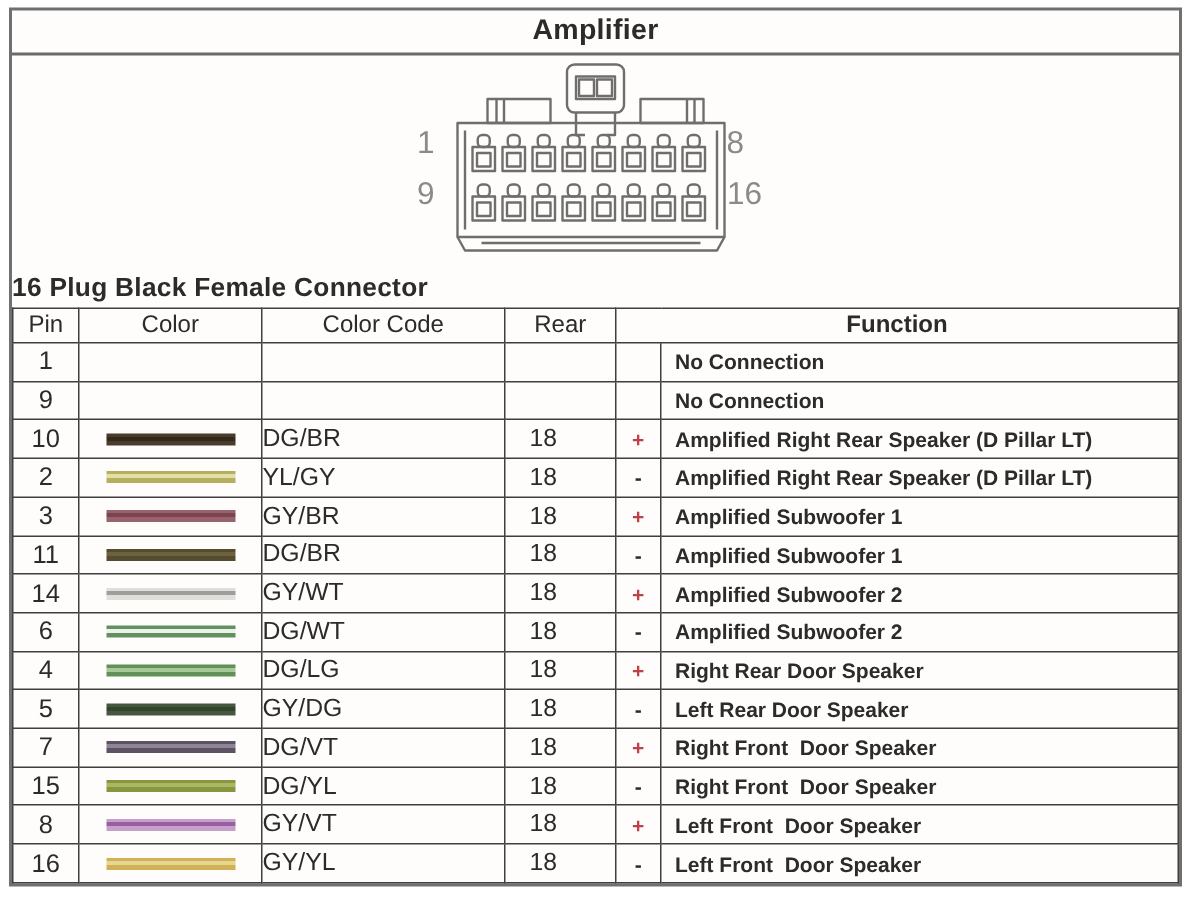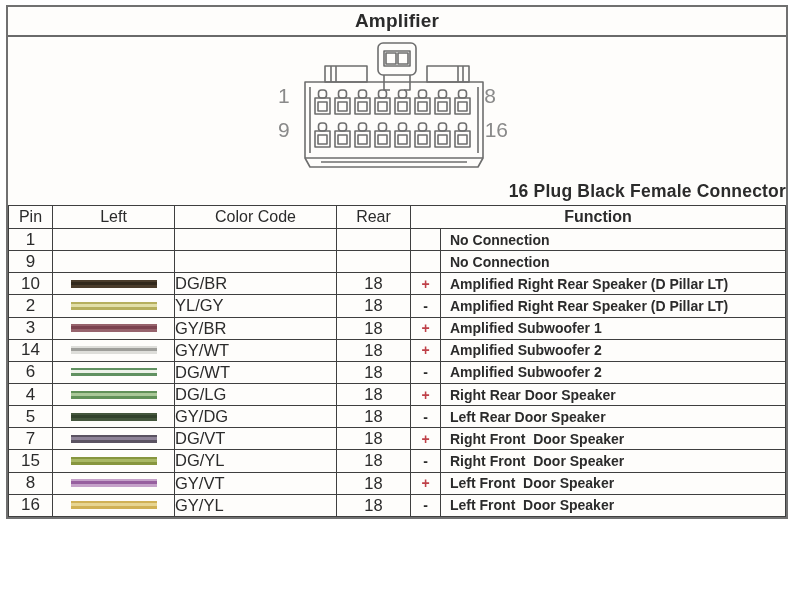--- a/index.html
+++ b/index.html
@@ -7,58 +7,58 @@
     --minus-color:#2b2b2b;
     --grid-color:#3f3f3f;
   }
   html,body{margin:0;padding:0;}
   body{
     width:800px;height:600px;position:relative;overflow:hidden;
     background:#ffffff;color:#2b2b2b;
     font-family:"Liberation Sans", sans-serif;
   }
   .frame{
-    position:absolute;left:6px;top:5px;width:782px;height:514px;
+    position:absolute;left:6px;top:5px;width:782px;height:586px;
     border:2px solid #707070;background:#fefdfb;box-sizing:border-box;
   }
   .title-band{
     height:28px;border-bottom:2px solid #6a6a6a;
     display:flex;align-items:center;justify-content:center;
     font-weight:bold;font-size:19px;letter-spacing:0.2px;
   }
   .connector-area{position:relative;height:144px;}
   .connector-wrap{position:relative;width:250px;height:144px;margin:0 auto;}
   .connector-svg{position:absolute;left:27px;top:3px;}
   .pin-label{
     position:absolute;font-size:21px;color:#8a8a8a;line-height:1;
     font-weight:normal;
   }
   .pl-tl{left:6px;top:48px;}
   .pl-tr{right:26px;top:48px;}
   .pl-bl{left:6px;top:82px;}
   .pl-br{right:14px;top:82px;}
   .subtitle{
-    height:24px;text-align:right;font-weight:bold;font-size:17.5px;
+    height:24px;text-align:left;font-weight:bold;font-size:17.5px;
     letter-spacing:0.2px;
   }
   .table-wrap{position:absolute;left:0;right:0;top:198px;bottom:0;}
   table{
     width:100%;height:100%;border-collapse:collapse;table-layout:fixed;
   }
   th,td{
     border:1.5px solid var(--grid-color);
     padding:0;overflow:hidden;box-sizing:border-box;
   }
   th{font-weight:normal;font-size:16px;height:23px;}
   th.h-func{font-weight:bold;}
   td.c-pin{text-align:center;font-size:17px;}
   td.c-color{text-align:center;}
   .swatch{width:86px;height:8px;margin:0 auto;}
   td.c-code{font-size:16.5px;}
-  td.c-gauge{text-align:center;font-size:16.5px;}
+  td.c-gauge{font-size:16.5px;padding-left:16px;}
   td.c-pol{text-align:center;font-weight:bold;font-size:14px;}
   td.pol-plus{color:var(--plus-color);}
   td.pol-minus{color:var(--minus-color);}
   td.c-func{
     font-weight:bold;font-size:14px;padding-left:9px;
     white-space:pre;text-align:left;
   }
 </style>
 </head>
 <body>
@@ -157,21 +157,21 @@
         <col style="width:44px">
           <col style="width:122px">
           <col style="width:162px">
         <col style="width:74px">
           <col style="width:30px">
           <col>
       </colgroup>
       <thead>
         <tr>
           <th>Pin</th>
-          <th>Left</th>
+          <th>Color</th>
           <th>Color Code</th>
           <th>Rear</th>
           <th class="h-func" colspan="2">Function</th>
         </tr>
       </thead>
       <tbody>
           <tr>
             <td class="c-pin">1</td>
             <td class="c-color"></td>
             <td class="c-code"></td>
@@ -211,20 +211,30 @@
             <td class="c-pin">3</td>
             <td class="c-color">
               <div class="swatch" style="background: linear-gradient(rgb(151, 99, 108) 0%, rgb(151, 99, 108) 28%, rgb(124, 67, 80) 28%, rgb(124, 67, 80) 62%, rgb(151, 99, 108) 62%, rgb(151, 99, 108) 100%);"></div>
             </td>
             <td class="c-code">GY/BR</td>
             <td class="c-gauge">18</td>
             <td class="c-pol pol-plus">+</td>
             <td class="c-func">Amplified Subwoofer 1</td>
           </tr>
           <tr>
+            <td class="c-pin">11</td>
+            <td class="c-color">
+              <div class="swatch" style="background: linear-gradient(rgb(85, 75, 47) 0%, rgb(85, 75, 47) 28%, rgb(109, 98, 64) 28%, rgb(109, 98, 64) 62%, rgb(85, 75, 47) 62%, rgb(85, 75, 47) 100%);"></div>
+            </td>
+            <td class="c-code">DG/BR</td>
+            <td class="c-gauge">18</td>
+            <td class="c-pol pol-minus">-</td>
+            <td class="c-func">Amplified Subwoofer 1</td>
+          </tr>
+          <tr>
             <td class="c-pin">14</td>
             <td class="c-color">
               <div class="swatch" style="background: linear-gradient(rgb(222, 222, 218) 0%, rgb(222, 222, 218) 28%, rgb(158, 158, 154) 28%, rgb(158, 158, 154) 62%, rgb(222, 222, 218) 62%, rgb(222, 222, 218) 100%);"></div>
             </td>
             <td class="c-code">GY/WT</td>
             <td class="c-gauge">18</td>
             <td class="c-pol pol-plus">+</td>
             <td class="c-func">Amplified Subwoofer 2</td>
           </tr>
           <tr>

